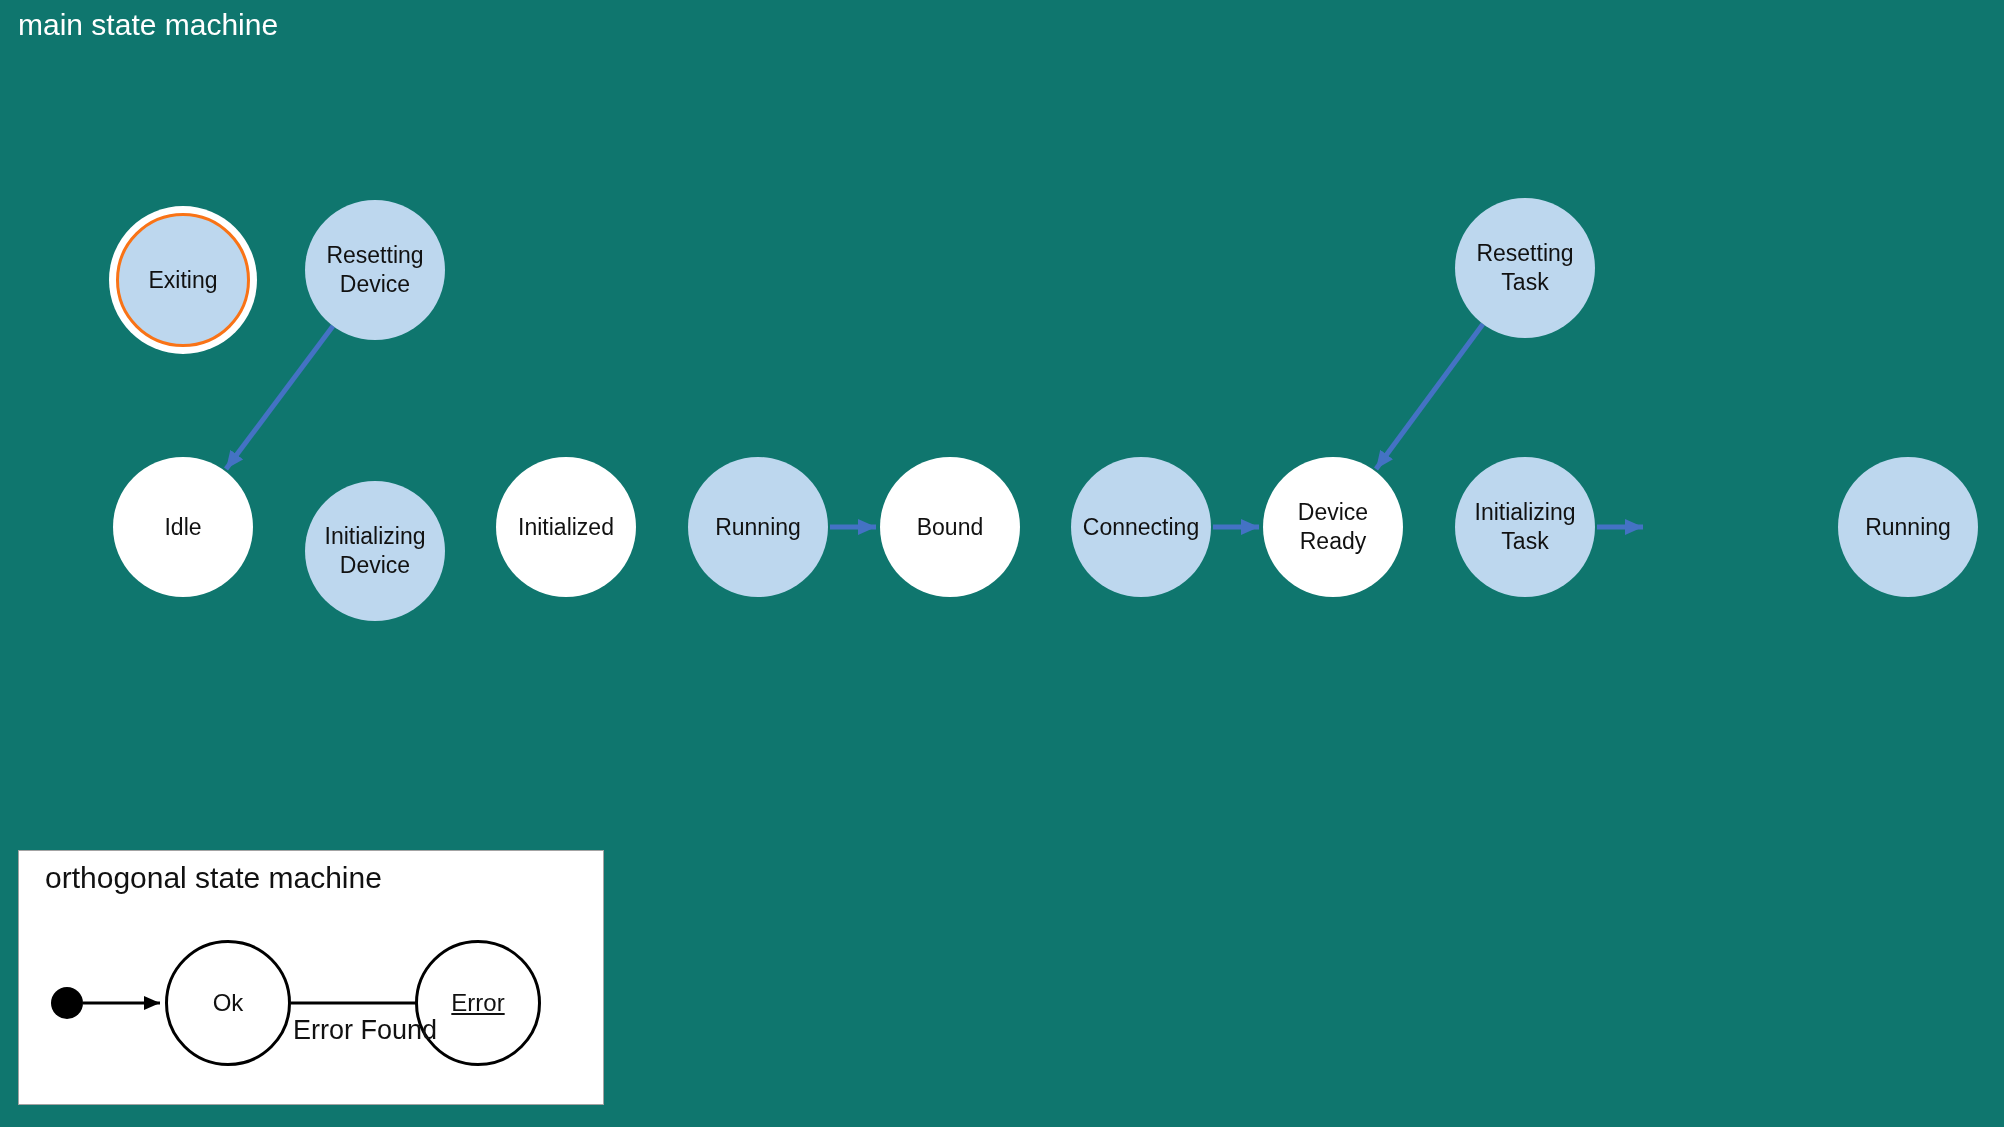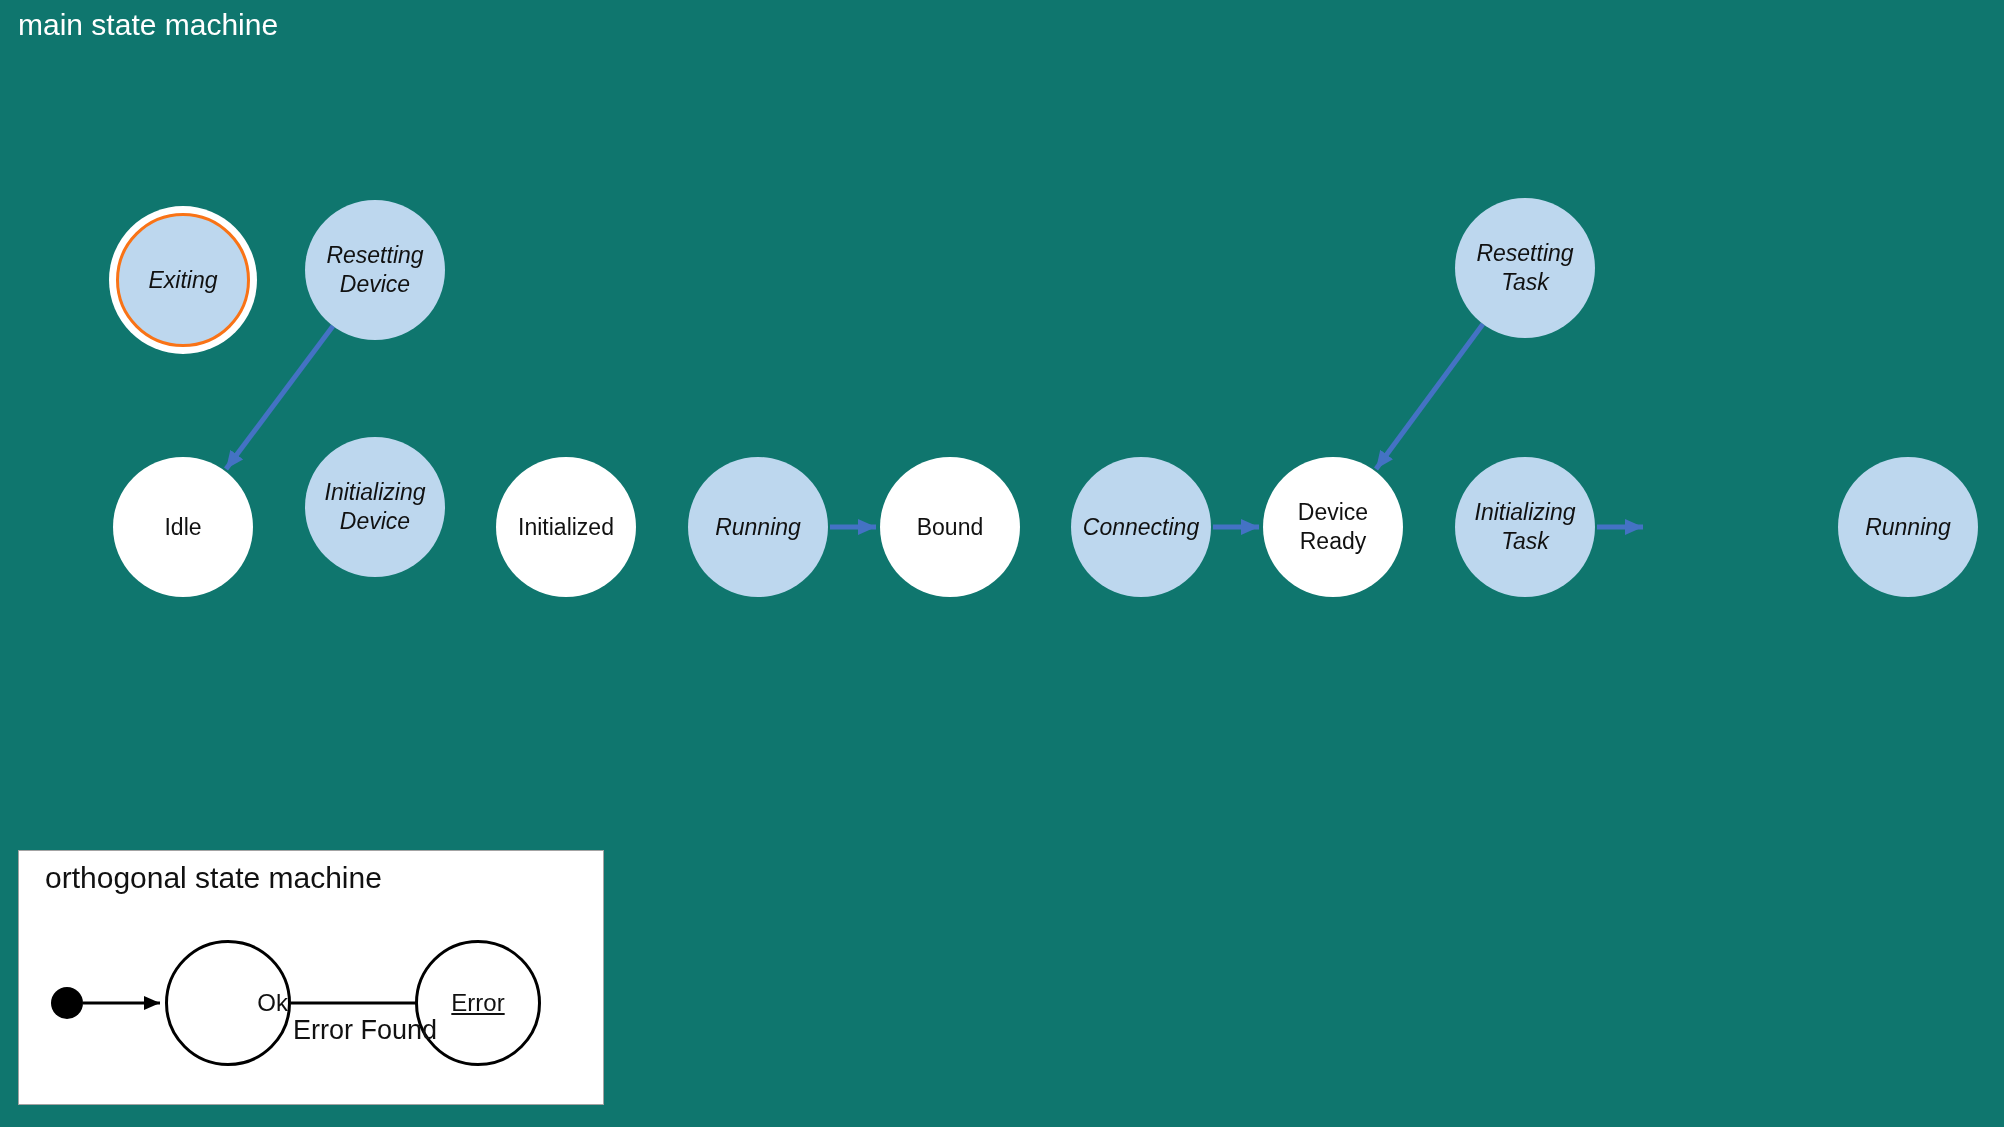--- a/index.html
+++ b/index.html
@@ -23,21 +23,21 @@
     position: absolute;
     width: 140px; height: 140px;
     border-radius: 50%;
     display: flex; align-items: center; justify-content: center;
     text-align: center;
     font-size: 23px;
     line-height: 1.25;
     color: #111;
   }
   .state .lbl { width: 122px; }
-  .state.handler { background: #bdd7ee; font-style: italic; }
+  .state.handler { background: #bdd7ee; }
   .state.idle    { background: #ffffff; }
   .state.final {
     width: 134px; height: 134px;
     border: 3px solid #f97316;
     box-shadow: 0 0 0 7px #ffffff;
   }
   .layer { position: absolute; left: 0; top: 0; pointer-events: none; }
 
   
   .ortho-panel {
@@ -139,21 +139,21 @@
   <div class="state handler" style="left:305px; top:200px;">
     <span class="lbl">Resetting Device</span>
   </div>
   <div class="state handler" style="left:1455px; top:198px;">
     <span class="lbl">Resetting Task</span>
   </div>
 
   <div class="state idle" style="left:113px; top:457px;">
     <span class="lbl">Idle</span>
   </div>
-  <div class="state handler" style="left:305px; top:437px;align-items:center;">
+  <div class="state handler" style="left:305px; top:481px;align-items:center;">
     <span class="lbl">Initializing Device</span>
   </div>
   <div class="state idle" style="left:496px; top:457px;">
     <span class="lbl">Initialized</span>
   </div>
   <div class="state handler" style="left:688px; top:457px;">
     <span class="lbl">Running</span>
   </div>
   <div class="state idle" style="left:880px; top:457px;">
     <span class="lbl">Bound</span>
@@ -176,21 +176,21 @@
     <svg class="layer" width="586" height="255">
       <defs>
         <marker id="arrowBlack" markerUnits="userSpaceOnUse" markerWidth="16" markerHeight="14" refX="16" refY="7" orient="auto">
           <path d="M0,0 L16,7 L0,14 Z" fill="#000"></path>
         </marker>
       </defs>
       <line x1="64" y1="152" x2="141" y2="152" stroke="#000" stroke-width="3" marker-end="url(#arrowBlack)"></line>
       <line x1="272" y1="152" x2="413" y2="152" stroke="#000" stroke-width="3" marker-end="url(#arrowBlack)"></line>
     </svg>
     <div class="initial-dot"></div>
-    <div class="ortho-state" style="left:146px; top:89px;justify-content:flex-end;">
+    <div class="ortho-state" style="left:146px; top:89px;">
       <span>Ok</span>
     </div>
     <div class="ortho-state" style="left:396px; top:89px;text-decoration:underline;">
       <span>Error</span>
     </div>
     <div class="trans-label">Error Found</div>
   </div>
 
 
 </div>

